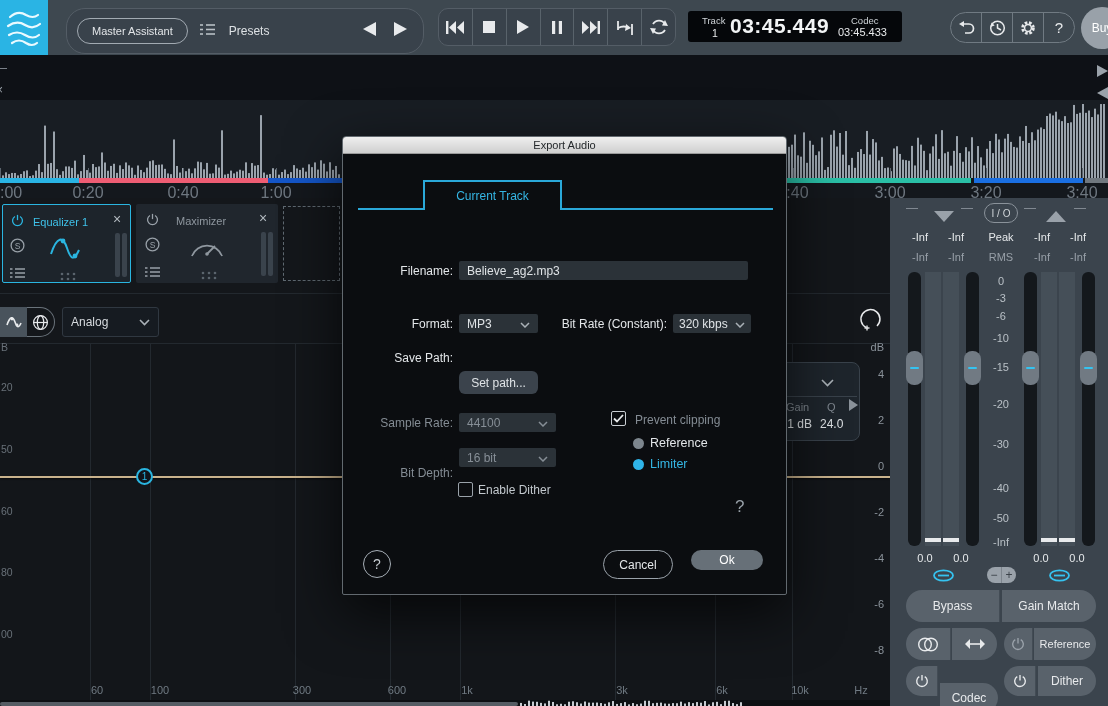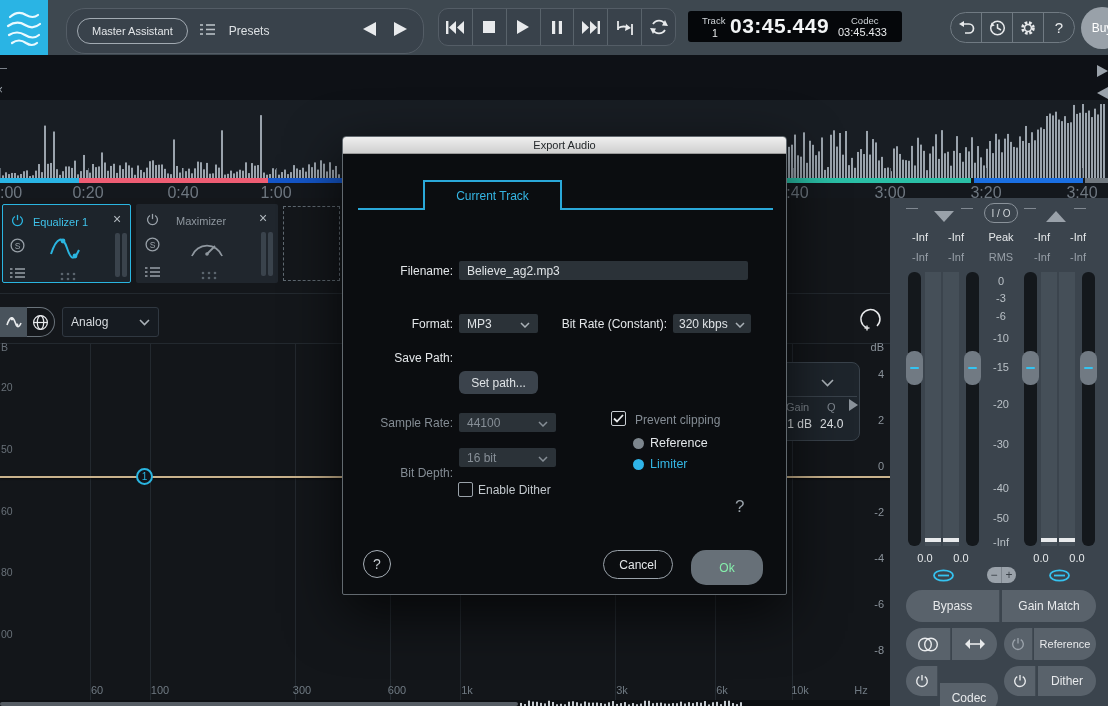--- a/index.html
+++ b/index.html
@@ -923,21 +923,21 @@
     <span class="lbl" style="left:135px;top:346px;font-size:12px;color:#c2c8cd;">Enable Dither</span>
 
     <span class="lbl" style="left:392px;top:360px;font-size:17px;color:#98a0a8;">?</span>
 
     <div class="abs ctr" style="left:20px;top:413px;width:28px;height:28px;border:1.5px solid #a7afb7;border-radius:50%;font-size:14px;color:#c6cbd0;">
         <span>?</span>
       </div>
     <div class="pillbtn abs" style="left:260px;top:413px;width:70px;height:29px;border:1px solid #9aa2aa;color:#e4e7e9;">
         <span>Cancel</span>
       </div>
-    <div class="pillbtn abs" style="left:348px;top:413px;width:72px;height:35px;background:#677078;color:#86efac;">
+    <div class="pillbtn abs" style="left:348px;top:413px;width:72px;height:20px;background:#677078;color:#ffffff;">
         <span>Ok</span>
       </div>
   </div>
 
 <div class="tick" style="left: 0px;"></div>
     <div class="tick" style="left: 88px;"></div>
     <div class="tick" style="left: 183px;"></div>
     <div class="tick" style="left: 276px;"></div>
     <div class="tick" style="left: 793px;"></div>
     <div class="tick" style="left: 890px;"></div>

